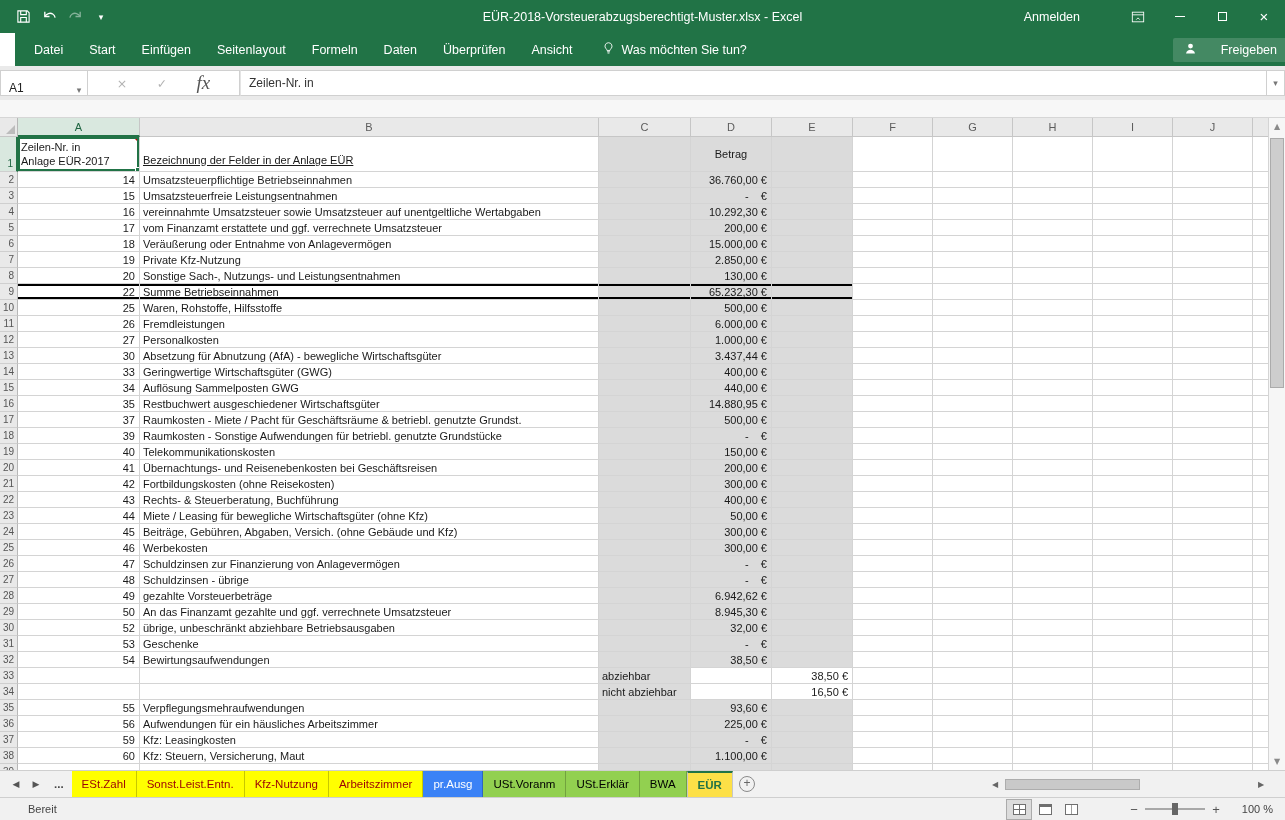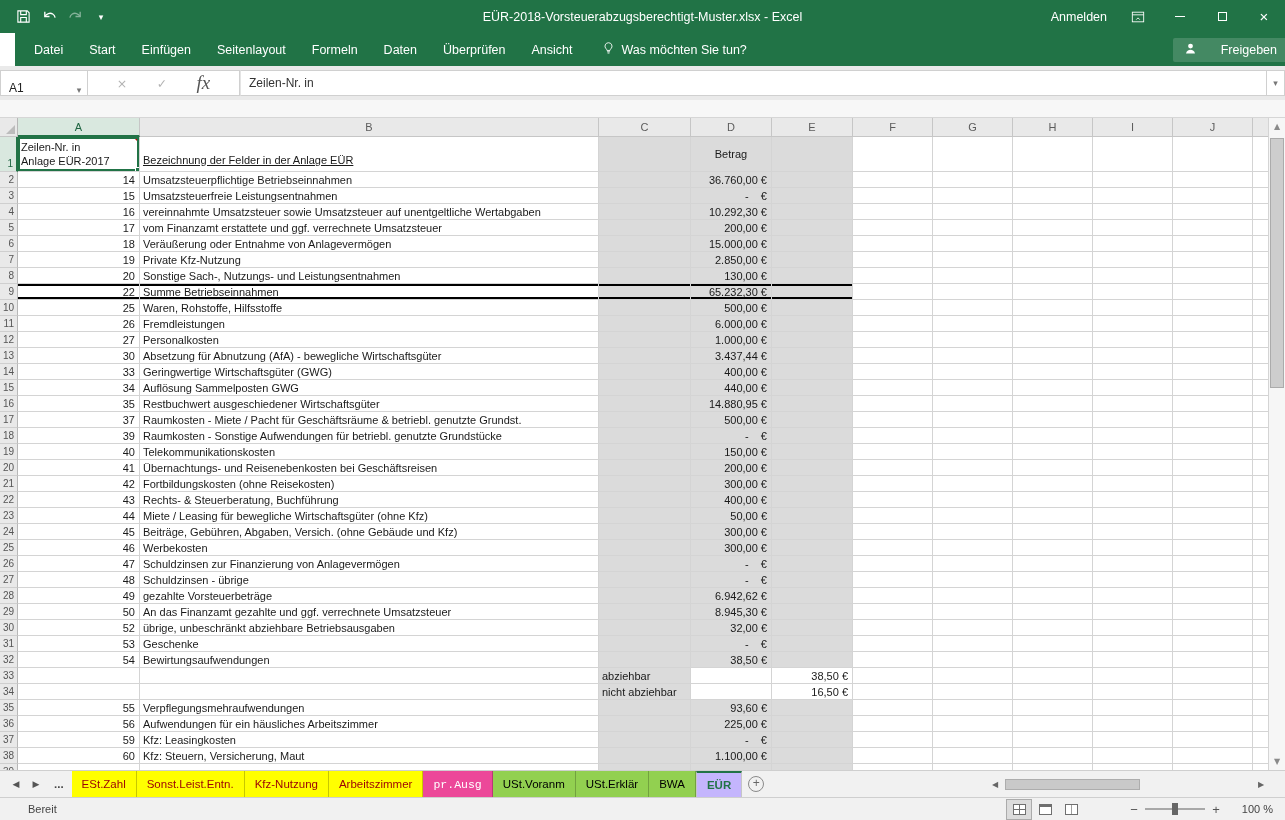--- a/index.html
+++ b/index.html
@@ -8,21 +8,21 @@
   .app { position:relative; width:1285px; height:820px; background:#fff; }
 
   
   .titlebar { position:absolute; top:0; left:0; width:100%; height:33px; background:#217346; color:#fff; display:flex; align-items:center; }
   .qat { display:flex; align-items:center; padding-left:10px; }
   .qbtn { width:26px; height:26px; display:flex; align-items:center; justify-content:center; }
   .qbtn.dim { opacity:.45; }
   .qcaret { font-family:"DejaVu Sans",sans-serif; font-size:9px; color:#fff; }
   .title-text { position:absolute; left:50%; transform:translateX(-50%); font-size:12.5px; white-space:nowrap; }
   .title-right { margin-left:auto; display:flex; align-items:center; height:100%; }
-  .signin { font-size:12.5px; margin-right:10px; }
+  .signin { font-size:12.5px; margin-right:37px; }
   .winbtn { width:42px; height:100%; display:flex; align-items:center; justify-content:center; color:#fff; }
   .min-ic { width:10px; height:1px; background:#fff; }
   .max-ic { width:9px; height:9px; border:1px solid #fff; }
   .close-x { font-size:15px; }
 
   
   .ribbon { position:absolute; top:33px; left:15px; width:100%; height:33px; background:#217346; display:flex; align-items:stretch; color:#fff; }
   .rtabs { display:flex; align-items:stretch; margin-left:6px; }
   .rtab { padding:0 13px; display:flex; align-items:center; font-size:12.5px; }
   .tellme { display:flex; align-items:center; gap:7px; margin-left:16px; font-size:12.5px; }
@@ -793,25 +793,25 @@
 
   <div class="tabbar">
     <span class="tnav">◀</span>
     <span class="tnav">▶</span>
     <div id="sheet-tabs" class="stabs">
         <div class="stab plain" style="color: rgb(68, 68, 68);">...</div>
         <div class="stab" style="background: rgb(255, 255, 0); color: rgb(156, 0, 6);">ESt.Zahl</div>
         <div class="stab" style="background: rgb(255, 255, 0); color: rgb(156, 0, 6);">Sonst.Leist.Entn.</div>
         <div class="stab" style="background: rgb(255, 255, 0); color: rgb(156, 0, 6);">Kfz-Nutzung</div>
         <div class="stab" style="background: rgb(255, 255, 0); color: rgb(156, 0, 6);">Arbeitszimmer</div>
-        <div class="stab" style="background: #ec4899; color: rgb(255, 255, 255); font-family: Liberation Mono, monospace;">pr.Ausg</div>
+        <div class="stab" style="background: #3b82f6; color: rgb(255, 255, 255);">pr.Ausg</div>
         <div class="stab" style="background: rgb(146, 208, 80); color: rgb(0, 0, 0);">USt.Voranm</div>
         <div class="stab" style="background: rgb(146, 208, 80); color: rgb(0, 0, 0);">USt.Erklär</div>
         <div class="stab" style="background: rgb(146, 208, 80); color: rgb(0, 0, 0);">BWA</div>
-        <div class="stab active" style="background: #c4b5fd; color: rgb(33, 115, 70);">EÜR</div>
+        <div class="stab active" style="background: #fde047; color: rgb(33, 115, 70);">EÜR</div>
       </div>
     <div class="addsheet">
       <span>+</span>
     </div>
     <div class="hscroll">
       <span class="harrow">◀</span>
       <div class="htrack">
         <div class="hthumb"></div>
       </div>
       <span class="harrow" actable="true">▶</span>

